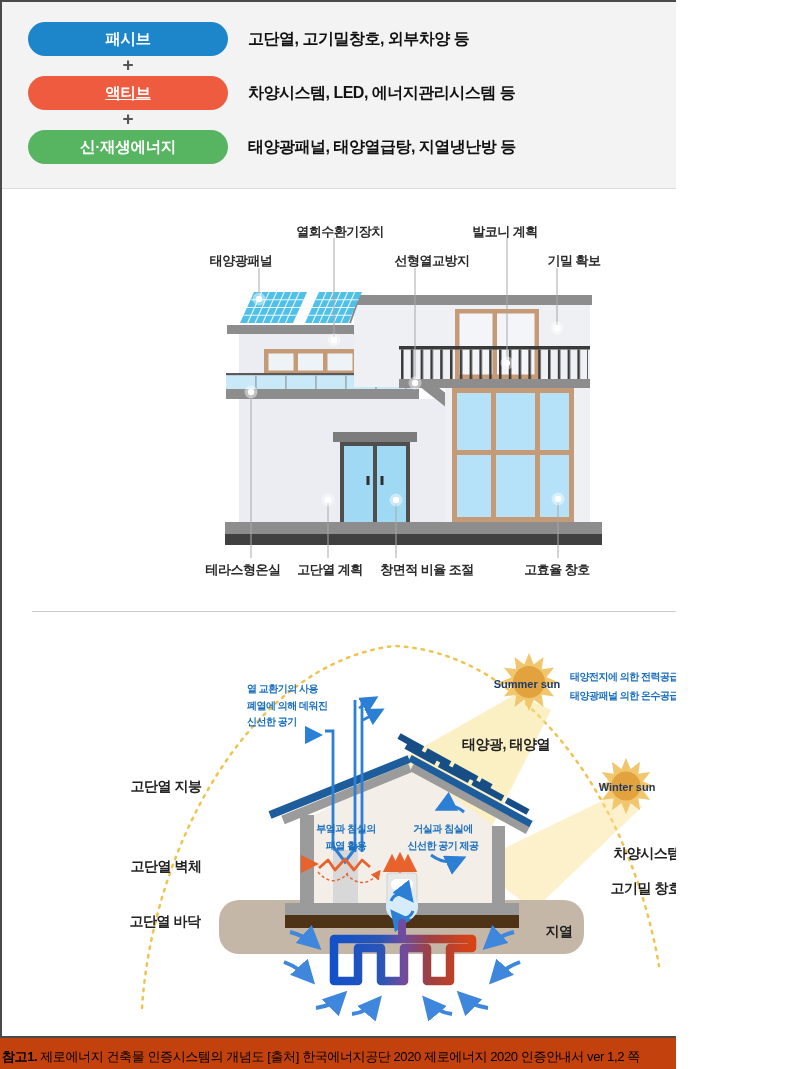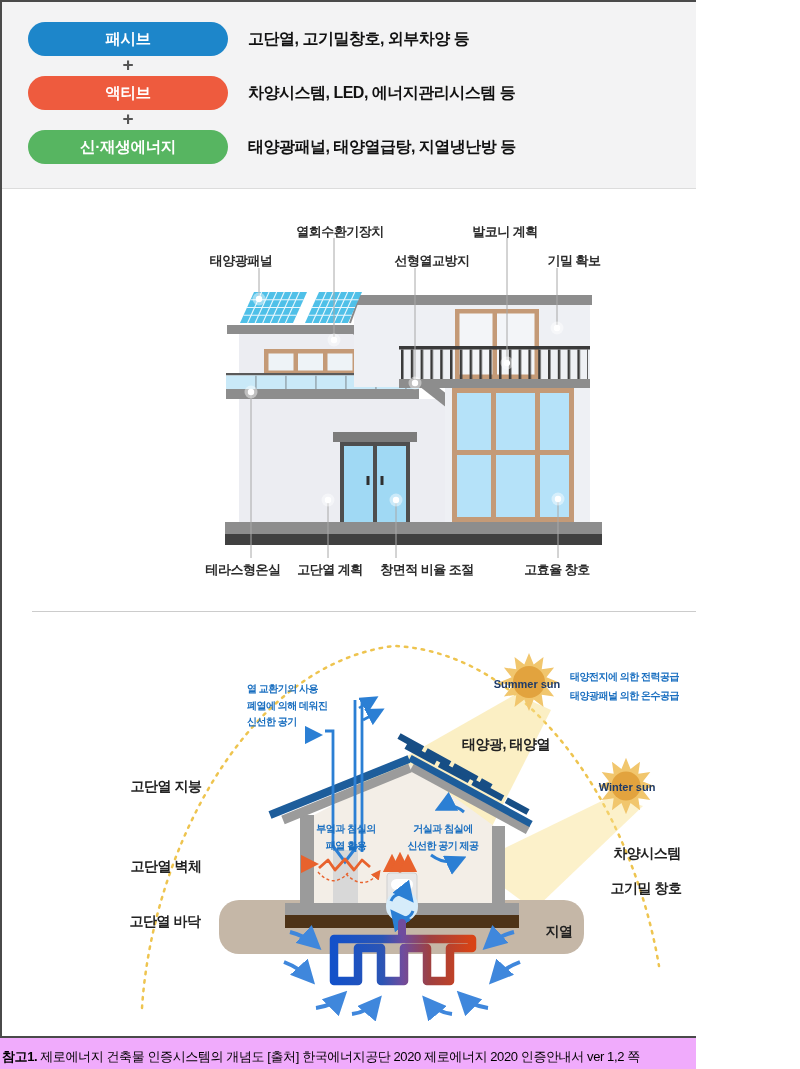--- a/index.html
+++ b/index.html
@@ -1,26 +1,26 @@
 <!DOCTYPE html>
 <html><head>
 <meta charset="utf-8">
 <style>
   html,body{margin:0;padding:0;background:#fff;}
-  .stage{position:relative;width:676px;height:1069px;background:#f0abfc;
-         font-family:"Liberation Sans","DejaVu Sans",sans-serif;overflow:hidden;padding-left:20px;}
+  .stage{position:relative;width:676px;height:1069px;background:#c2410c;
+         font-family:"Liberation Sans","DejaVu Sans",sans-serif;overflow:hidden;}
   .frame{position:absolute;left:0;top:0;width:796px;height:1034px;
          border:2px solid #4a4a4a;background:#fff;}
   .top-strip{position:absolute;left:0;top:0;width:796px;height:186px;
          background:#f3f3f4;border-bottom:1px solid #dcdcdc;}
   .badge-row{position:absolute;left:26px;display:flex;align-items:center;height:34px;}
   .pill{width:200px;height:34px;border-radius:17px;display:flex;align-items:center;
         justify-content:center;color:#fff;font-weight:700;font-size:15.5px;letter-spacing:-0.3px;}
   .pill-blue{background:#1d86ca;}
-  .pill-red{background:#ee5b3e;}
+  .pill-red{background:#ee5b3e;text-decoration:underline;}
   .pill-green{background:#57b561;}
   .pill-desc{margin-left:20px;font-size:16px;font-weight:600;color:#111;letter-spacing:-0.5px;white-space:nowrap;}
   .plus{position:absolute;transform:translateX(-50%);font-size:19px;font-weight:700;color:#555;}
   #mid-diagram{position:absolute;left:0;top:190px;width:800px;height:420px;}
   #bottom-diagram{position:absolute;left:0;top:610px;width:800px;height:428px;}
   .divider{position:absolute;left:30px;top:609px;width:740px;height:1px;background:#ccc;}
   #mid-diagram svg,#bottom-diagram svg{position:absolute;left:0;top:0;}
   .mlabel{position:absolute;transform:translateX(-50%);white-space:nowrap;
           font-size:13px;font-weight:700;color:#2b2b2b;letter-spacing:-0.5px;}
   .klabel{position:absolute;transform:translateX(-50%);white-space:nowrap;

